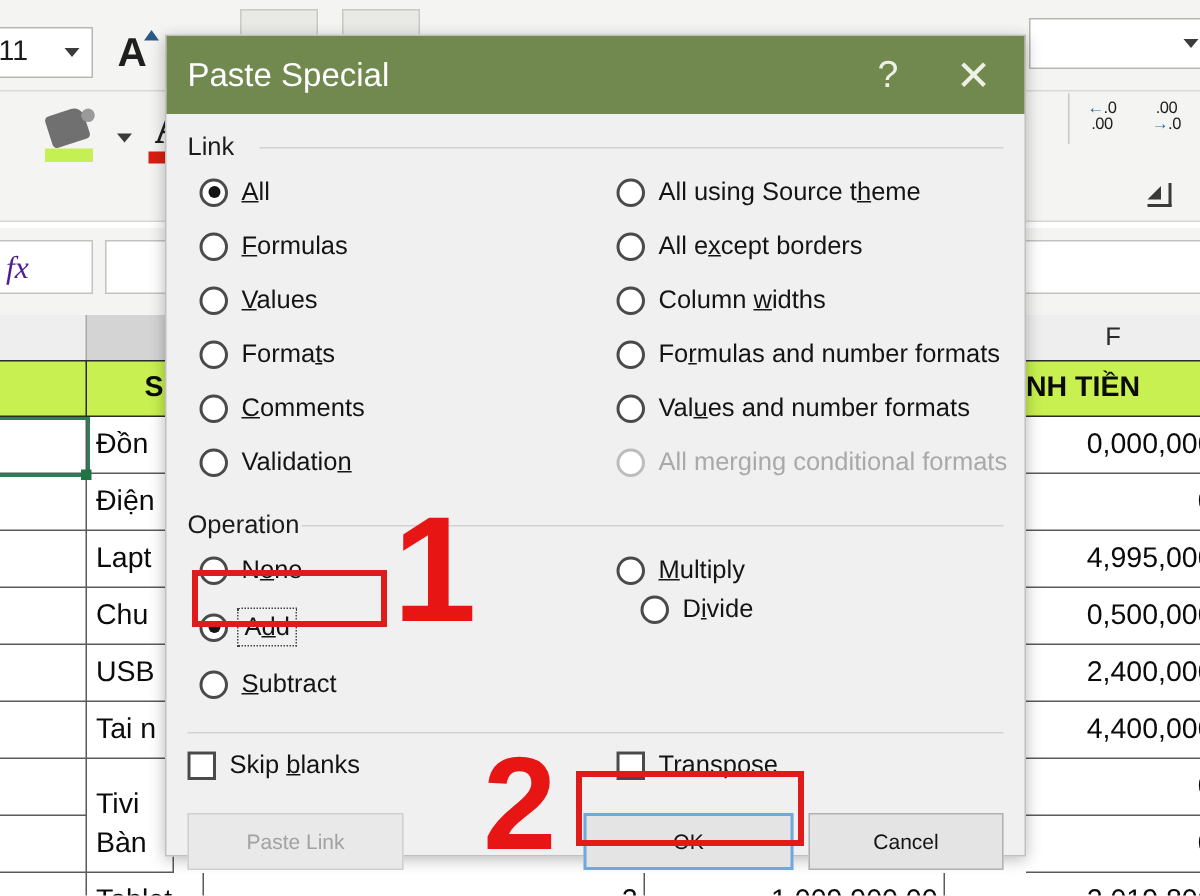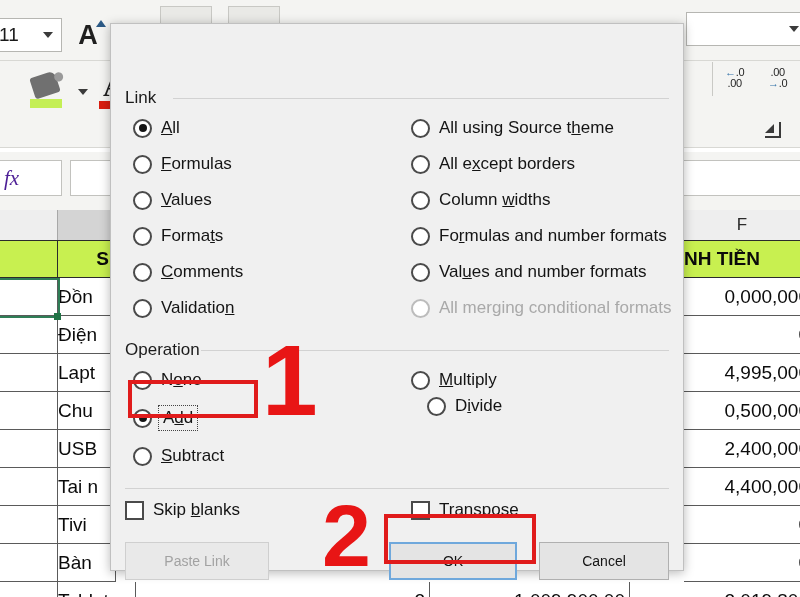--- a/index.html
+++ b/index.html
@@ -124,21 +124,21 @@
     position: absolute; top: 30px; height: 38px; background: #c8f050;
     border-right: 1px solid #2b2b2b; border-bottom: 1px solid #2b2b2b; border-top: 1px solid #2b2b2b;
     display: flex; align-items: center; font-size: 19px; font-weight: bold; color: #0b0b0b;
   }
   .cell {
     position: absolute; height: 38px; background: #ffffff;
     border-right: 1px solid #5a5a5a; border-bottom: 1px solid #5a5a5a;
     display: flex; align-items: center; font-size: 19px; color: #0b0b0b;
   }
   .cell.num { justify-content: flex-end; padding-right: 4px; }
-  .cell.txt { }
+  .cell.txt { padding-left: 6px; }
   .sel-cell { position: absolute; border: 2px solid #2f7d56; }
   .fill-handle { position: absolute; width: 7px; height: 7px; background: #217346; }
 
   
   .dialog {
     position: absolute; left: 110px; top: 23px; width: 574px; height: 548px;
     background: #f0f0f0; border: 1px solid #c0c0c0;
     box-shadow: 0 2px 10px rgba(0,0,0,0.28);
   }
   .titlebar {
@@ -283,21 +283,21 @@
       <div class="hdrrow" style="left:58px;width:58px;justify-content:flex-end;padding-right:6px;">S</div>
       <div class="hdrrow" style="left:116px;width:568px;"></div>
       <div class="hdrrow" style="left:684px;width:130px;justify-content:flex-start;">NH TIỀN</div>
 
       <div class="cell txt" style="left:58px;width:58px;top:68px;">Đồn</div>
       <div class="cell txt" style="left:58px;width:58px;top:106px;">Điện</div>
       <div class="cell txt" style="left:58px;width:58px;top:144px;">Lapt</div>
       <div class="cell txt" style="left:58px;width:58px;top:182px;">Chu</div>
       <div class="cell txt" style="left:58px;width:58px;top:220px;">USB</div>
       <div class="cell txt" style="left:58px;width:58px;top:258px;">Tai n</div>
-      <div class="cell txt" style="left:58px;width:58px;top:296px;">Tivi</div>
+      <div class="cell txt" style="left:58px;width:58px;top:308px;">Tivi</div>
       <div class="cell txt" style="left:58px;width:58px;top:334px;">Bàn</div>
       <div class="cell txt" style="left:58px;width:78px;top:372px;">Tablet</div>
 
       <div class="cell" style="left:-30px;width:88px;top:68px;"></div>
       <div class="cell" style="left:-30px;width:88px;top:106px;"></div>
       <div class="cell" style="left:-30px;width:88px;top:144px;"></div>
       <div class="cell" style="left:-30px;width:88px;top:182px;"></div>
       <div class="cell" style="left:-30px;width:88px;top:220px;"></div>
       <div class="cell" style="left:-30px;width:88px;top:258px;"></div>
       <div class="cell" style="left:-30px;width:88px;top:296px;"></div>
@@ -317,20 +317,25 @@
       <div class="cell num" style="left:684px;width:130px;top:334px;">0</div>
       <div class="cell num" style="left:684px;width:130px;top:372px;">2,019,800</div>
 
       <div class="cell num" style="left:300px;width:130px;top:372px;">2</div>
       <div class="cell num" style="left:430px;width:200px;top:372px;">1,009,900.00</div>
     </div>
   </div>
 
   <div class="dialog">
 
+    <div class="titlebar">
+      <span class="title-text">Paste Special</span>
+      <span class="title-help">?</span>
+      <span class="title-close">✕</span>
+    </div>
 
     <div class="dlg-body">
 
       <span class="section-label" style="left:14px;top:12px;">Link</span>
       <span class="section-rule" style="left:62px;top:22px;width:496px;"></span>
 
       <div class="opt" style="left:22px;top:42px;">
         <span class="radio on"></span>
         <span class="opt-label"><u>A</u>ll</span>
       </div>
@@ -410,21 +415,21 @@
       <div class="cb-wrap" style="left:14px;top:424px;">
         <span class="checkbox"></span>
         <span class="opt-label">Skip <u>b</u>lanks</span>
       </div>
       <div class="cb-wrap" style="left:300px;top:424px;">
         <span class="checkbox"></span>
         <span class="opt-label">Transpos<u>e</u></span>
       </div>
 
       <div class="btn disabled" style="left:14px;top:466px;width:144px;">Paste Link</div>
-      <div class="btn focused" style="left:278px;top:466px;width:128px;">OK</div>
+      <div class="btn focused" style="left:278px;top:466px;width:140px;">OK</div>
       <div class="btn" style="left:428px;top:466px;width:130px;">Cancel</div>
     </div>
   </div>
 
   <div class="anno-box" style="left:128px;top:380px;width:130px;height:38px;"></div>
   <div class="anno-num" style="left:262px;top:330px;font-size:100px;">1</div>
 
   <div class="anno-box" style="left:384px;top:514px;width:152px;height:50px;"></div>
   <div class="anno-num" style="left:322px;top:492px;font-size:88px;">2</div>
 

